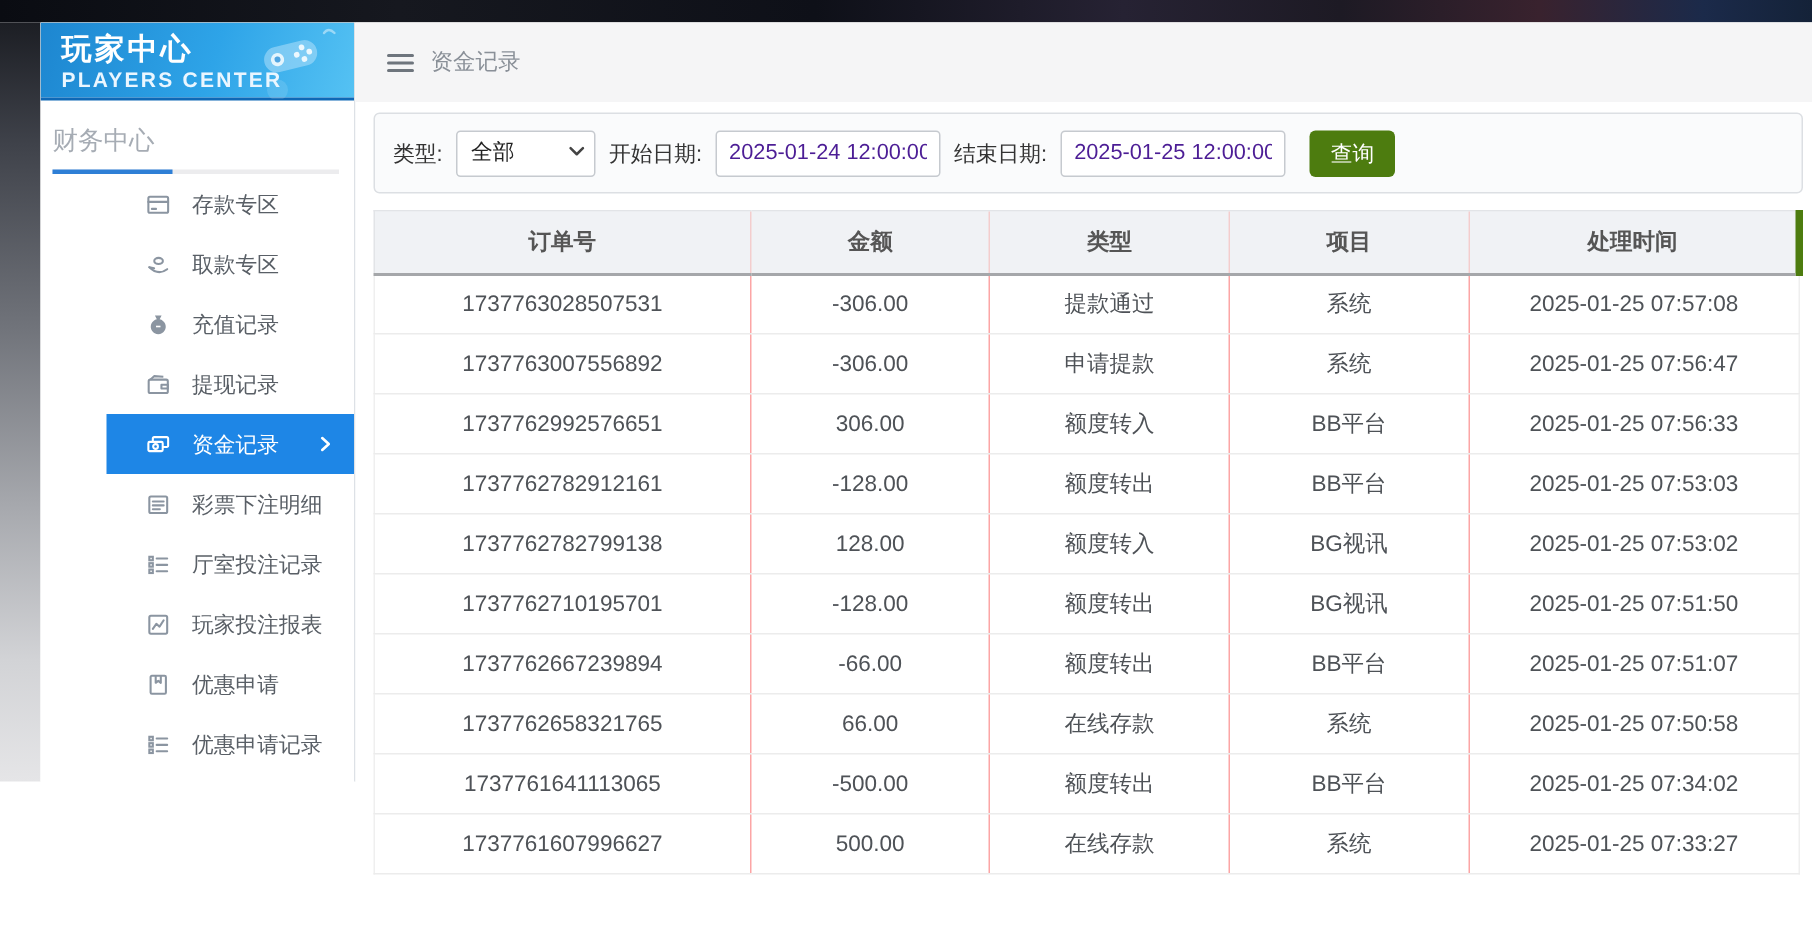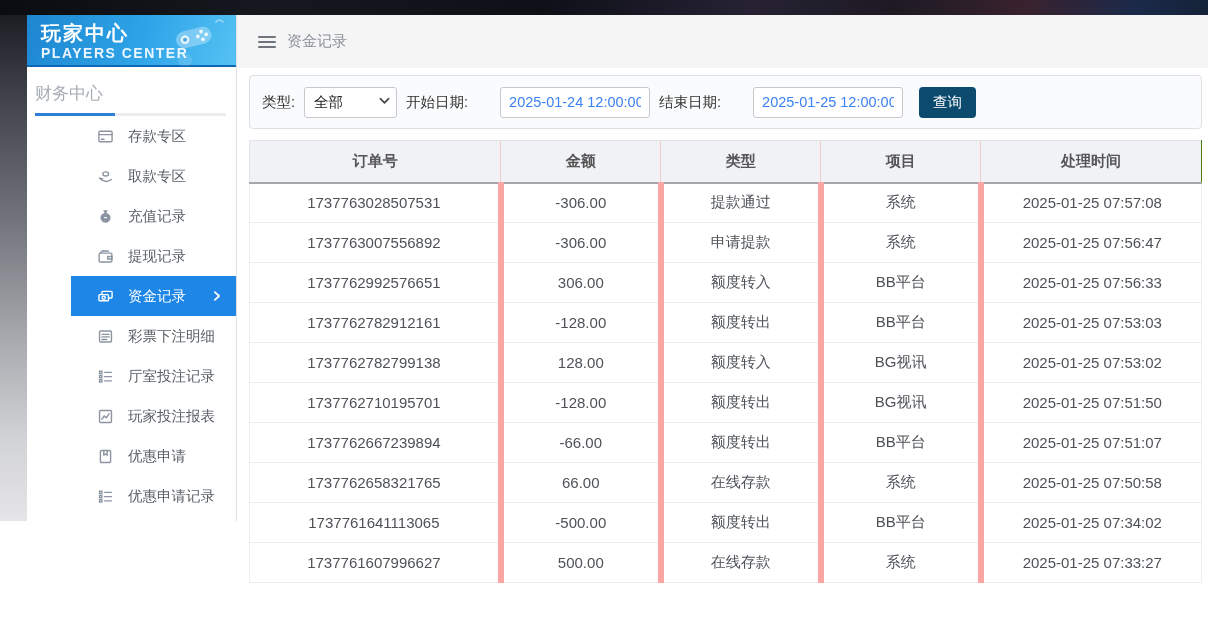--- a/index.html
+++ b/index.html
@@ -67,44 +67,43 @@
   .select-wrap { position: relative; display: inline-flex; }
   .type-select {
     width: 93px; height: 31px; border: 1px solid #c6cacf; border-radius: 3px;
     background: #fff; font-size: 14.5px; color: #222; padding: 0 22px 0 9px;
     appearance: none; -webkit-appearance: none;
     font-family: "Liberation Sans", "DejaVu Sans", sans-serif;
   }
   .select-caret { position: absolute; right: 7px; top: 10px; pointer-events: none; display: inline-flex; }
   .date-input {
     width: 150px; height: 31px; border: 1px solid #c6cacf; border-radius: 3px;
-    background: #fff; font-size: 14.5px; color: #3b82f6; padding: 0 8px;
+    background: #fff; font-size: 14.5px; color: #4c1d95; padding: 0 8px;
     font-family: "Liberation Sans", "DejaVu Sans", sans-serif;
-    margin-left: 23px;
   }
   .search-btn {
     height: 31px; padding: 0 14px; margin-left: 7px;
-    background: #0c4a6e; color: #fff; border: none; border-radius: 4px;
+    background: #4d7c0f; color: #fff; border: none; border-radius: 4px;
     font-size: 14.5px; cursor: pointer;
     font-family: Liberation Sans, sans-serif;
   }
   
   .table-wrap { margin-top: 11px; }
   table { width: 100%; border-collapse: collapse; table-layout: fixed; }
   thead th {
     background: #f0f2f5; height: 42px; font-size: 15px; font-weight: bold; color: #555;
     border-top: 1px solid #e2e4e7; border-bottom: 2px solid #a5a7aa;
     border-left: 1px solid #f3cdcd; text-align: center;
   }
   thead th:first-child { border-left: 1px solid #e2e4e7; }
-  thead th:last-child { border-right: 1px solid #4d7c0f; font-family: Liberation Serif, serif; }
+  thead th:last-child { border-right: 5px solid #4d7c0f; font-family: Liberation Serif, serif; }
   tbody td {
     height: 40px; font-size: 15px; color: #4e5257; text-align: center;
     background: #fff; border-bottom: 1px solid #ececec;
-    border-left: 6px solid #fca5a5; overflow: hidden; white-space: nowrap;
+    border-left: 1px solid #fca5a5; overflow: hidden; white-space: nowrap;
   }
   tbody td:first-child { border-left: 1px solid #efefef; }
   tbody td:last-child { border-right: 1px solid #efefef; }
 </style>
 </head>
 <body>
 
 <div class="top-strip"></div>
 
 <div class="app">

